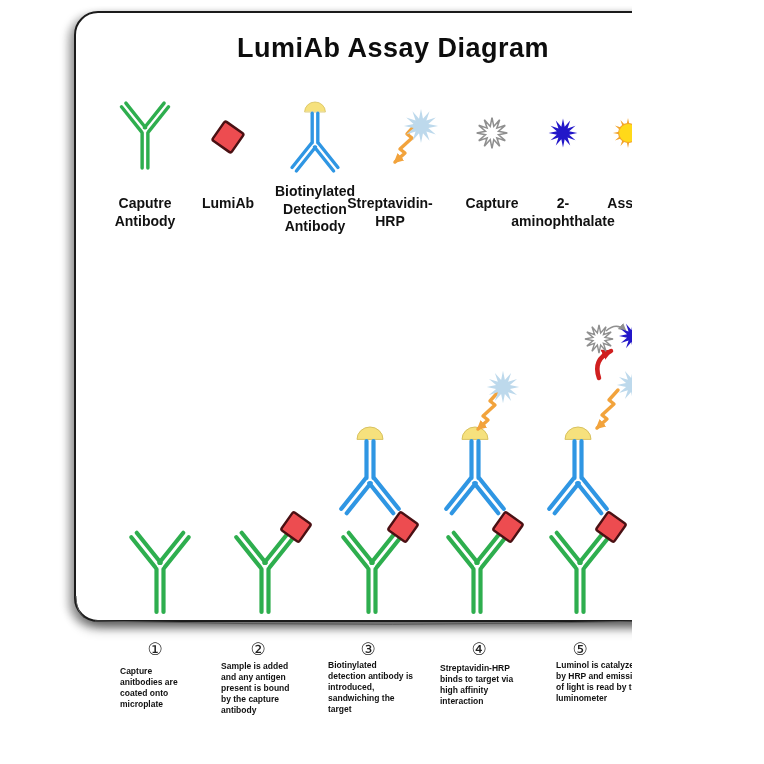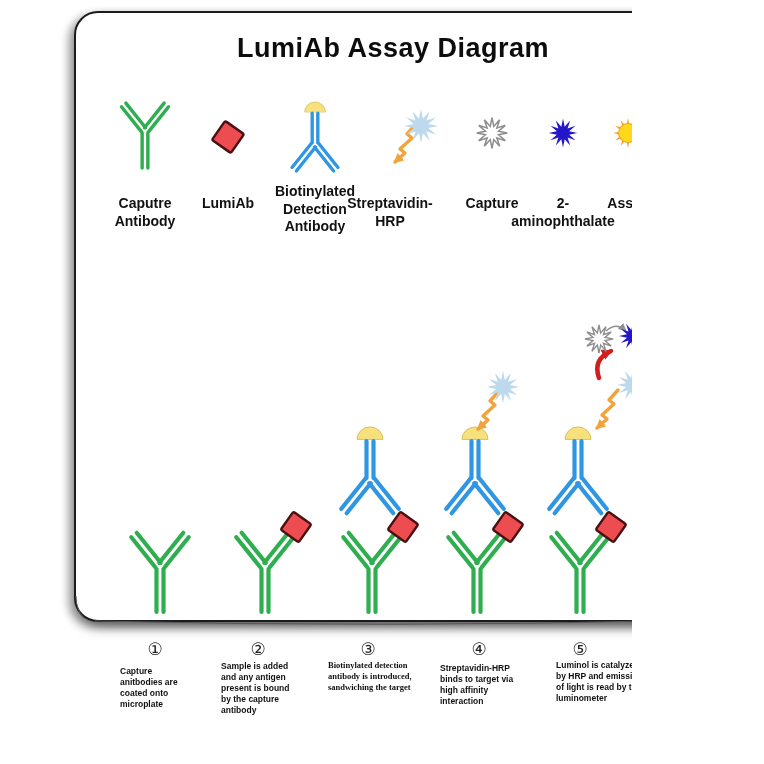--- a/index.html
+++ b/index.html
@@ -139,17 +139,17 @@
   <div class="legend-label" style="left:600px; top:195px; width:56px;">Assay</div>
 
   <div class="step-num" style="left:133px; top:639px;">①</div>
   <div class="step-num" style="left:236px; top:639px;">②</div>
   <div class="step-num" style="left:346px; top:639px;">③</div>
   <div class="step-num" style="left:457px; top:639px;">④</div>
   <div class="step-num" style="left:558px; top:639px;">⑤</div>
 
   <div class="caption" style="left:120px; top:666px; width:70px;">Capture anitbodies are coated onto microplate</div>
   <div class="caption" style="left:221px; top:661px; width:78px;">Sample is added and any antigen present is bound by the capture antibody</div>
-  <div class="caption" style="left:328px; top:660px; width:88px;font-family:Liberation Serif, serif;">Biotinylated detection antibody is introduced, sandwiching the target</div>
+  <div class="caption" style="left:328px; top:660px; width:88px;">Biotinylated detection antibody is introduced, sandwiching the target</div>
   <div class="caption" style="left:440px; top:663px; width:84px;">Streptavidin-HRP binds to target via high affinity interaction</div>
   <div class="caption" style="left:556px; top:660px; width:88px;">Luminol is catalyzed by HRP and emission of light is read by the luminometer</div>
 
 </div>
 
 </body></html>

